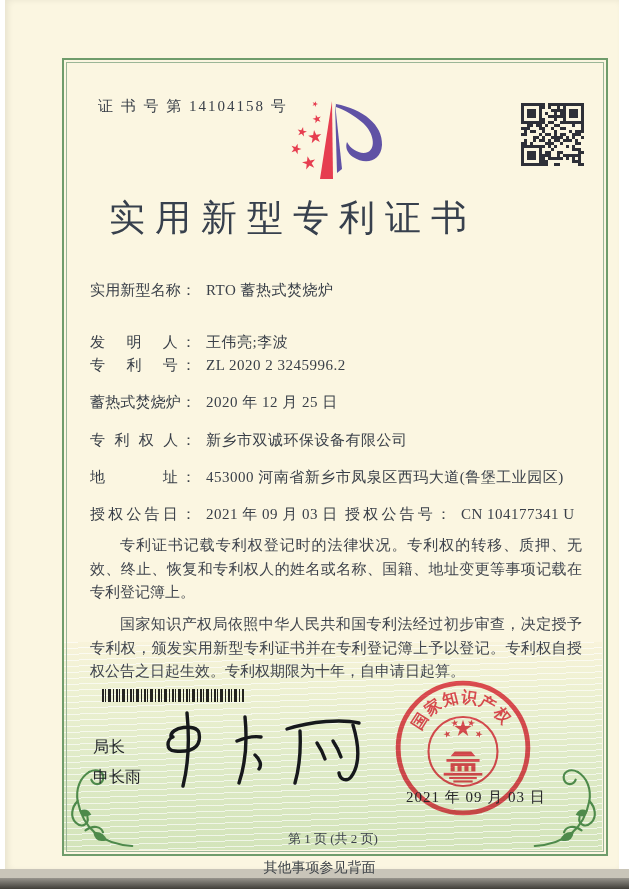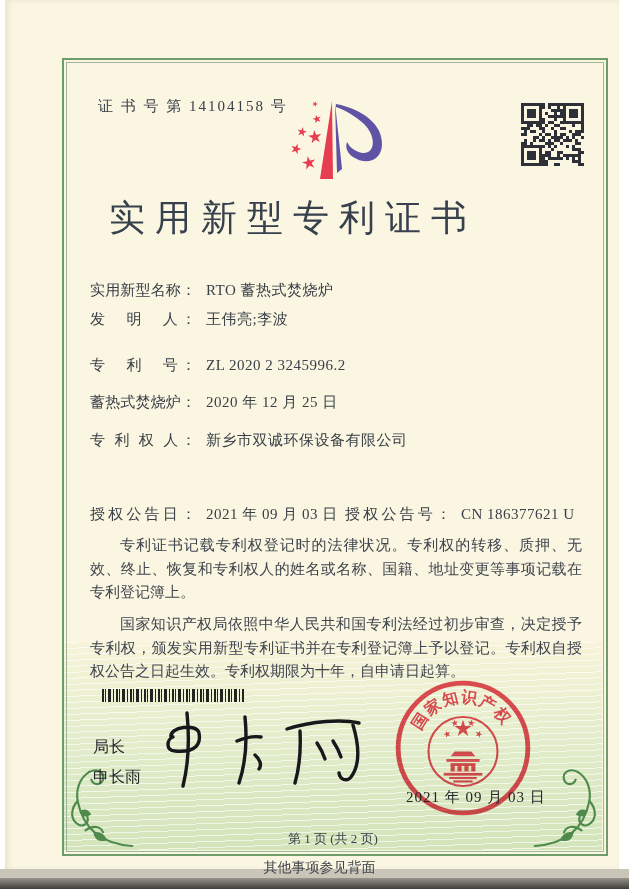--- a/index.html
+++ b/index.html
@@ -523,36 +523,39 @@
       <div></div>
       <div class="b"></div>
       <div class="b"></div>
     </div>
 
   <div class="title">实用新型专利证书</div>
 
   <div class="frow" style="top:280px">
     <span class="flabel">实用新型名称：</span><span class="fvalue">RTO 蓄热式焚烧炉</span>
   </div>
-  <div class="frow" style="top:309px">
+  <div class="frow" style="top:332px">
     <span class="flabel">发　明　人：</span><span class="fvalue">王伟亮;李波</span>
   </div>
   <div class="frow" style="top:355px">
     <span class="flabel">专　利　号：</span><span class="fvalue">ZL 2020 2 3245996.2</span>
   </div>
   <div class="frow" style="top:392px">
     <span class="flabel">蓄热式焚烧炉：</span><span class="fvalue">2020 年 12 月 25 日</span>
   </div>
   <div class="frow" style="top:430px">
     <span class="flabel">专 利 权 人：</span><span class="fvalue">新乡市双诚环保设备有限公司</span>
+  </div>
+  <div class="frow" style="top:467px">
+    <span class="flabel">地　　　址：</span><span class="fvalue">453000 河南省新乡市凤泉区西玛大道(鲁堡工业园区)</span>
   </div>
   <div class="frow" style="top:504px">
     <span class="flabel">授权公告日：</span><span class="fvalue">2021 年 09 月 03 日</span>
     <span class="grant2">
-      <span class="flabel">授权公告号：</span><span class="fvalue">CN 186377621 U</span>
+      <span class="flabel">授权公告号：</span><span class="fvalue">CN 104177341 U</span>
     </span>
   </div>
 
   <div class="paras">
     <p>专利证书记载专利权登记时的法律状况。专利权的转移、质押、无效、终止、恢复和专利权人的姓名或名称、国籍、地址变更等事项记载在专利登记簿上。</p>
     <p>国家知识产权局依照中华人民共和国专利法经过初步审查，决定授予专利权，颁发实用新型专利证书并在专利登记簿上予以登记。专利权自授权公告之日起生效。专利权期限为十年，自申请日起算。</p>
   </div>
 
   <div class="barcode"></div>
 

